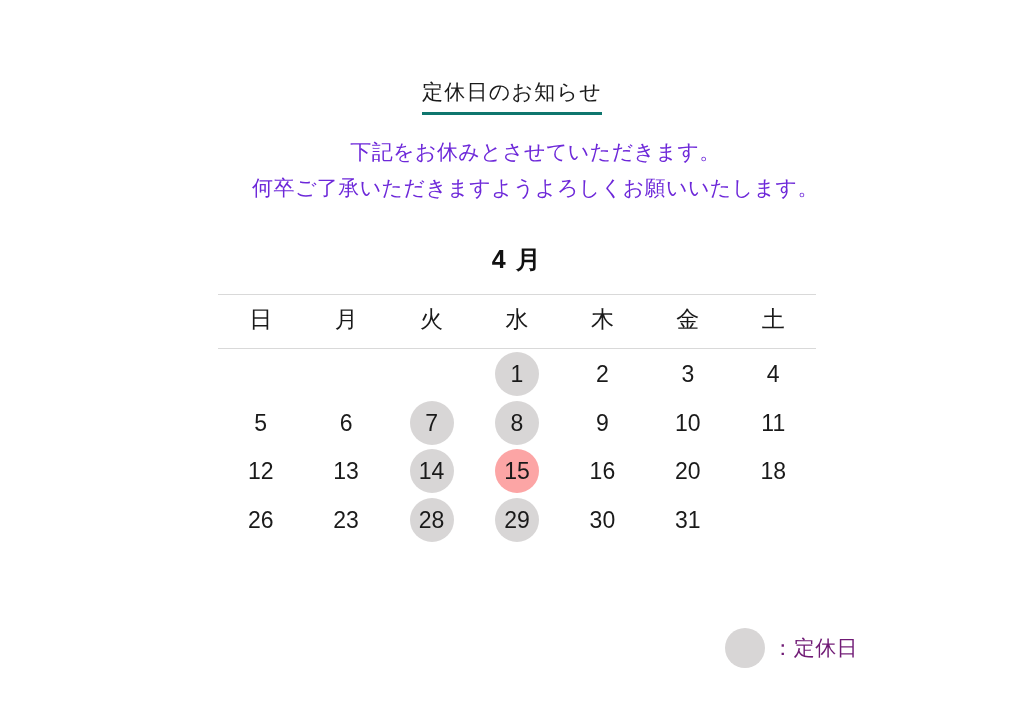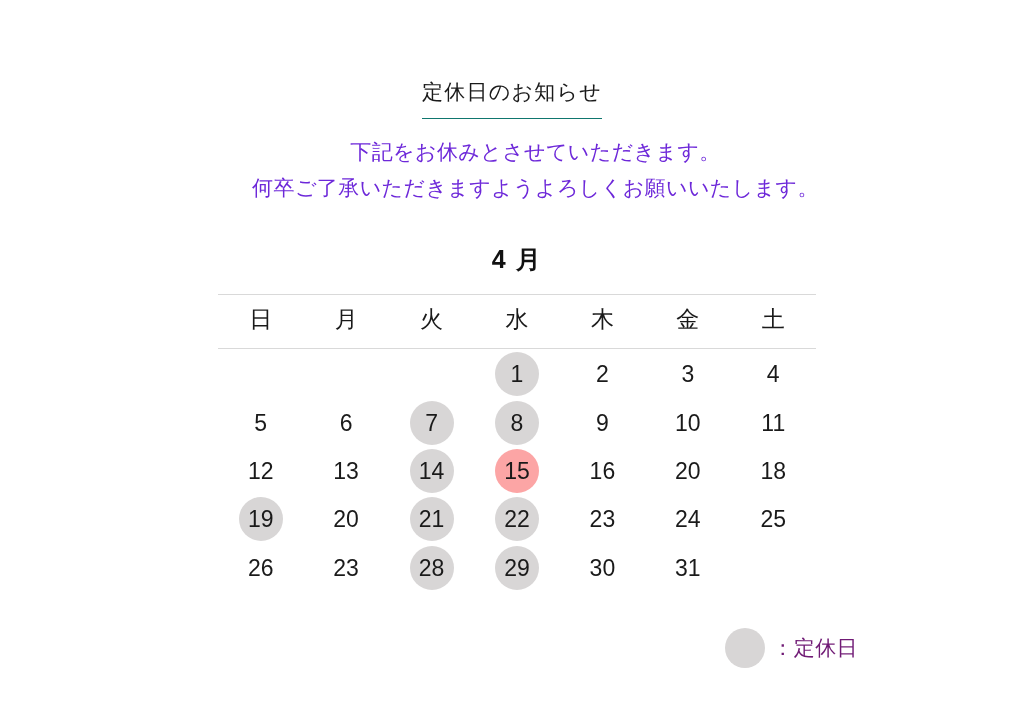--- a/index.html
+++ b/index.html
@@ -26,22 +26,22 @@
   .notice-title {
     text-align: center;
     font-size: 21px;
     font-weight: 400;
     letter-spacing: 0.06em;
     color: #1a1a1a;
     margin: 0;
     padding-top: 78px;
   }
   .notice-title span {
-    border-bottom: 1px solid #0f766e;
-    padding-bottom: 15px;
+    border-bottom: 3px solid #0f766e;
+    padding-bottom: 9px;
   }
 
   
   .notice-body {
     text-align: center;
     margin-top: 28px;
     line-height: 1.72;
   }
   .notice-line {
     font-size: 21px;
@@ -175,29 +175,20 @@
           <tr>
             <td><span class="daycell">12</span></td>
             <td><span class="daycell">13</span></td>
             <td><span class="daycell holiday" style="background: rgb(216, 214, 214);">14</span></td>
             <td><span class="daycell holiday" style="background: #fca5a5;">15</span></td>
             <td><span class="daycell">16</span></td>
             <td><span class="daycell">20</span></td>
             <td><span class="daycell">18</span></td>
           </tr>
           <tr>
-            <td><span class="daycell holiday" style="background: rgb(216, 214, 214);">19</span></td>
-            <td><span class="daycell">20</span></td>
-            <td><span class="daycell holiday" style="background: rgb(216, 214, 214);">21</span></td>
-            <td><span class="daycell holiday" style="background: rgb(216, 214, 214);">22</span></td>
-            <td><span class="daycell">23</span></td>
-            <td><span class="daycell">24</span></td>
-            <td><span class="daycell">25</span></td>
-          </tr>
-          <tr>
             <td><span class="daycell">26</span></td>
             <td><span class="daycell">23</span></td>
             <td><span class="daycell holiday" style="background: rgb(216, 214, 214);">28</span></td>
             <td><span class="daycell holiday" style="background: rgb(216, 214, 214);">29</span></td>
             <td><span class="daycell">30</span></td>
             <td><span class="daycell">31</span></td>
             <td><span class="daycell empty"></span></td>
           </tr>
         </tbody>
     </table>

